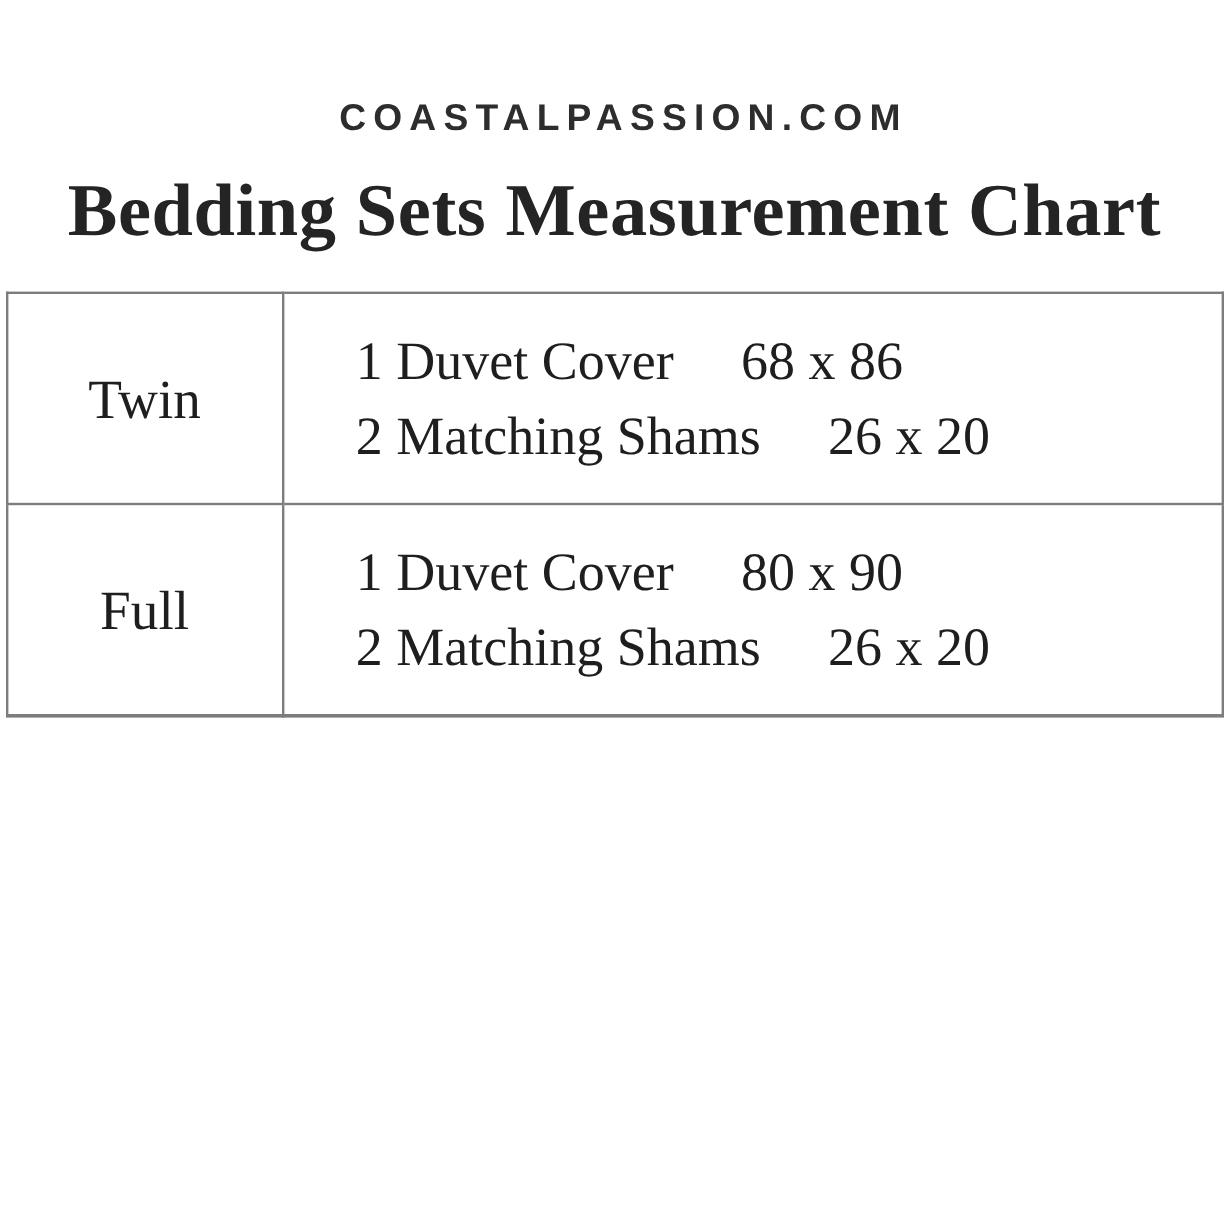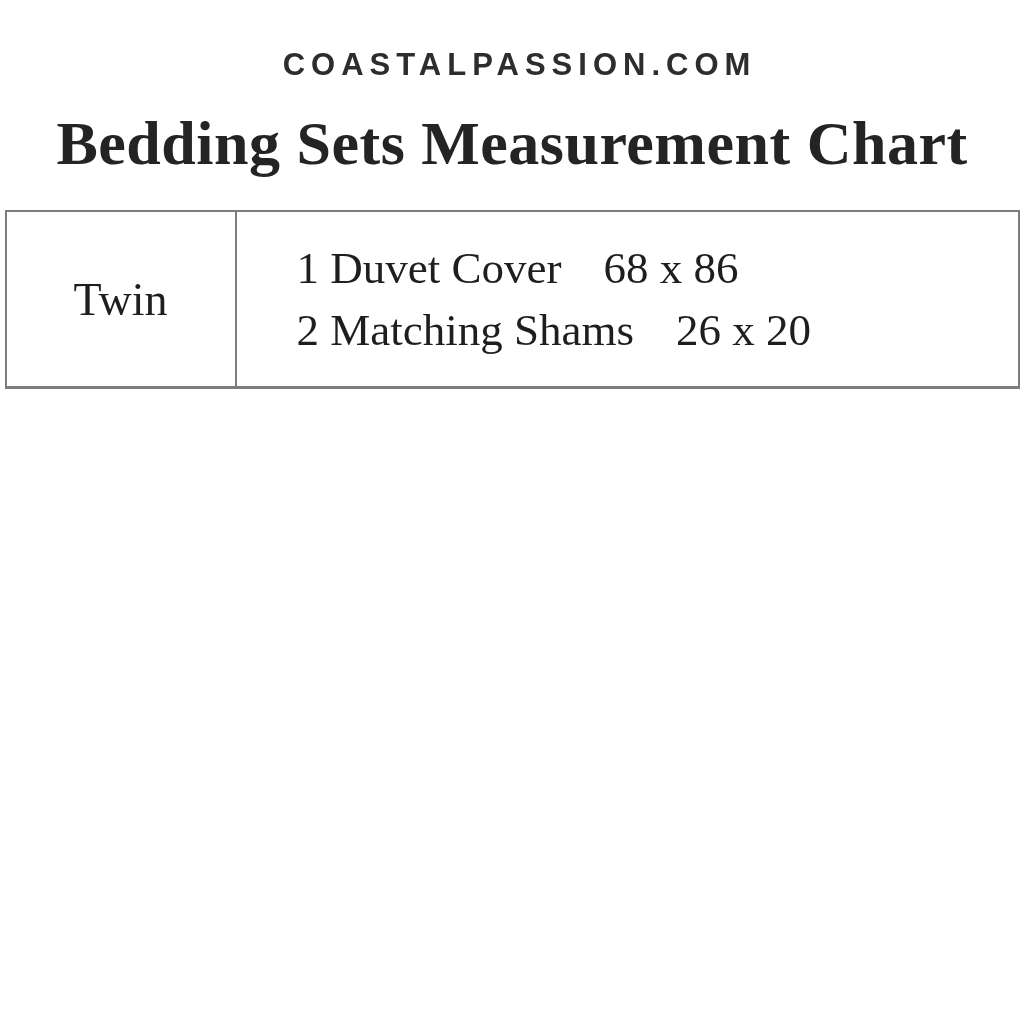--- a/index.html
+++ b/index.html
@@ -8,21 +8,21 @@
     background: #ffffff;
   }
   body {
     width: 1024px;
     height: 1024px;
     font-family: "Liberation Serif", serif;
     color: #1e1e1e;
     overflow: hidden;
   }
   .site-name {
-    margin-top: 48px;
+    margin-top: 81px;
     text-align: center;
     font-family: "Liberation Sans", sans-serif;
     font-weight: 600;
     font-size: 31px;
     line-height: 33px;
     letter-spacing: 6px;
     color: #2d2d2d;
     padding-left: 15px;
   }
   .page-title {
@@ -58,21 +58,21 @@
     font-size: 46px;
     color: #1e1e1e;
   }
   td.details-cell {
     padding-left: 60px;
     font-size: 45px;
     line-height: 62px;
     color: #1e1e1e;
   }
   .dim {
-    margin-left: 42px;
+    margin-left: 56px;
   }
 </style>
 </head>
 <body>
 
 <div class="site-name">COASTALPASSION.COM</div>
 
 <h1 class="page-title" style="margin-bottom:0;">Bedding Sets Measurement Chart</h1>
 
 <table class="measurement-table">
@@ -81,14 +81,25 @@
       <td class="size-cell">Twin</td>
       <td class="details-cell">
         <div>
           <span>1 Duvet Cover</span><span class="dim">68 x 86</span>
         </div>
         <div>
           <span>2 Matching Shams</span><span class="dim">26 x 20</span>
         </div>
       </td>
     </tr>
+    <tr>
+      <td class="size-cell">Full</td>
+      <td class="details-cell">
+        <div>
+          <span>1 Duvet Cover</span><span class="dim">80 x 90</span>
+        </div>
+        <div>
+          <span>2 Matching Shams</span><span class="dim">26 x 20</span>
+        </div>
+      </td>
+    </tr>
   </tbody>
 </table>
 
 </body></html>

